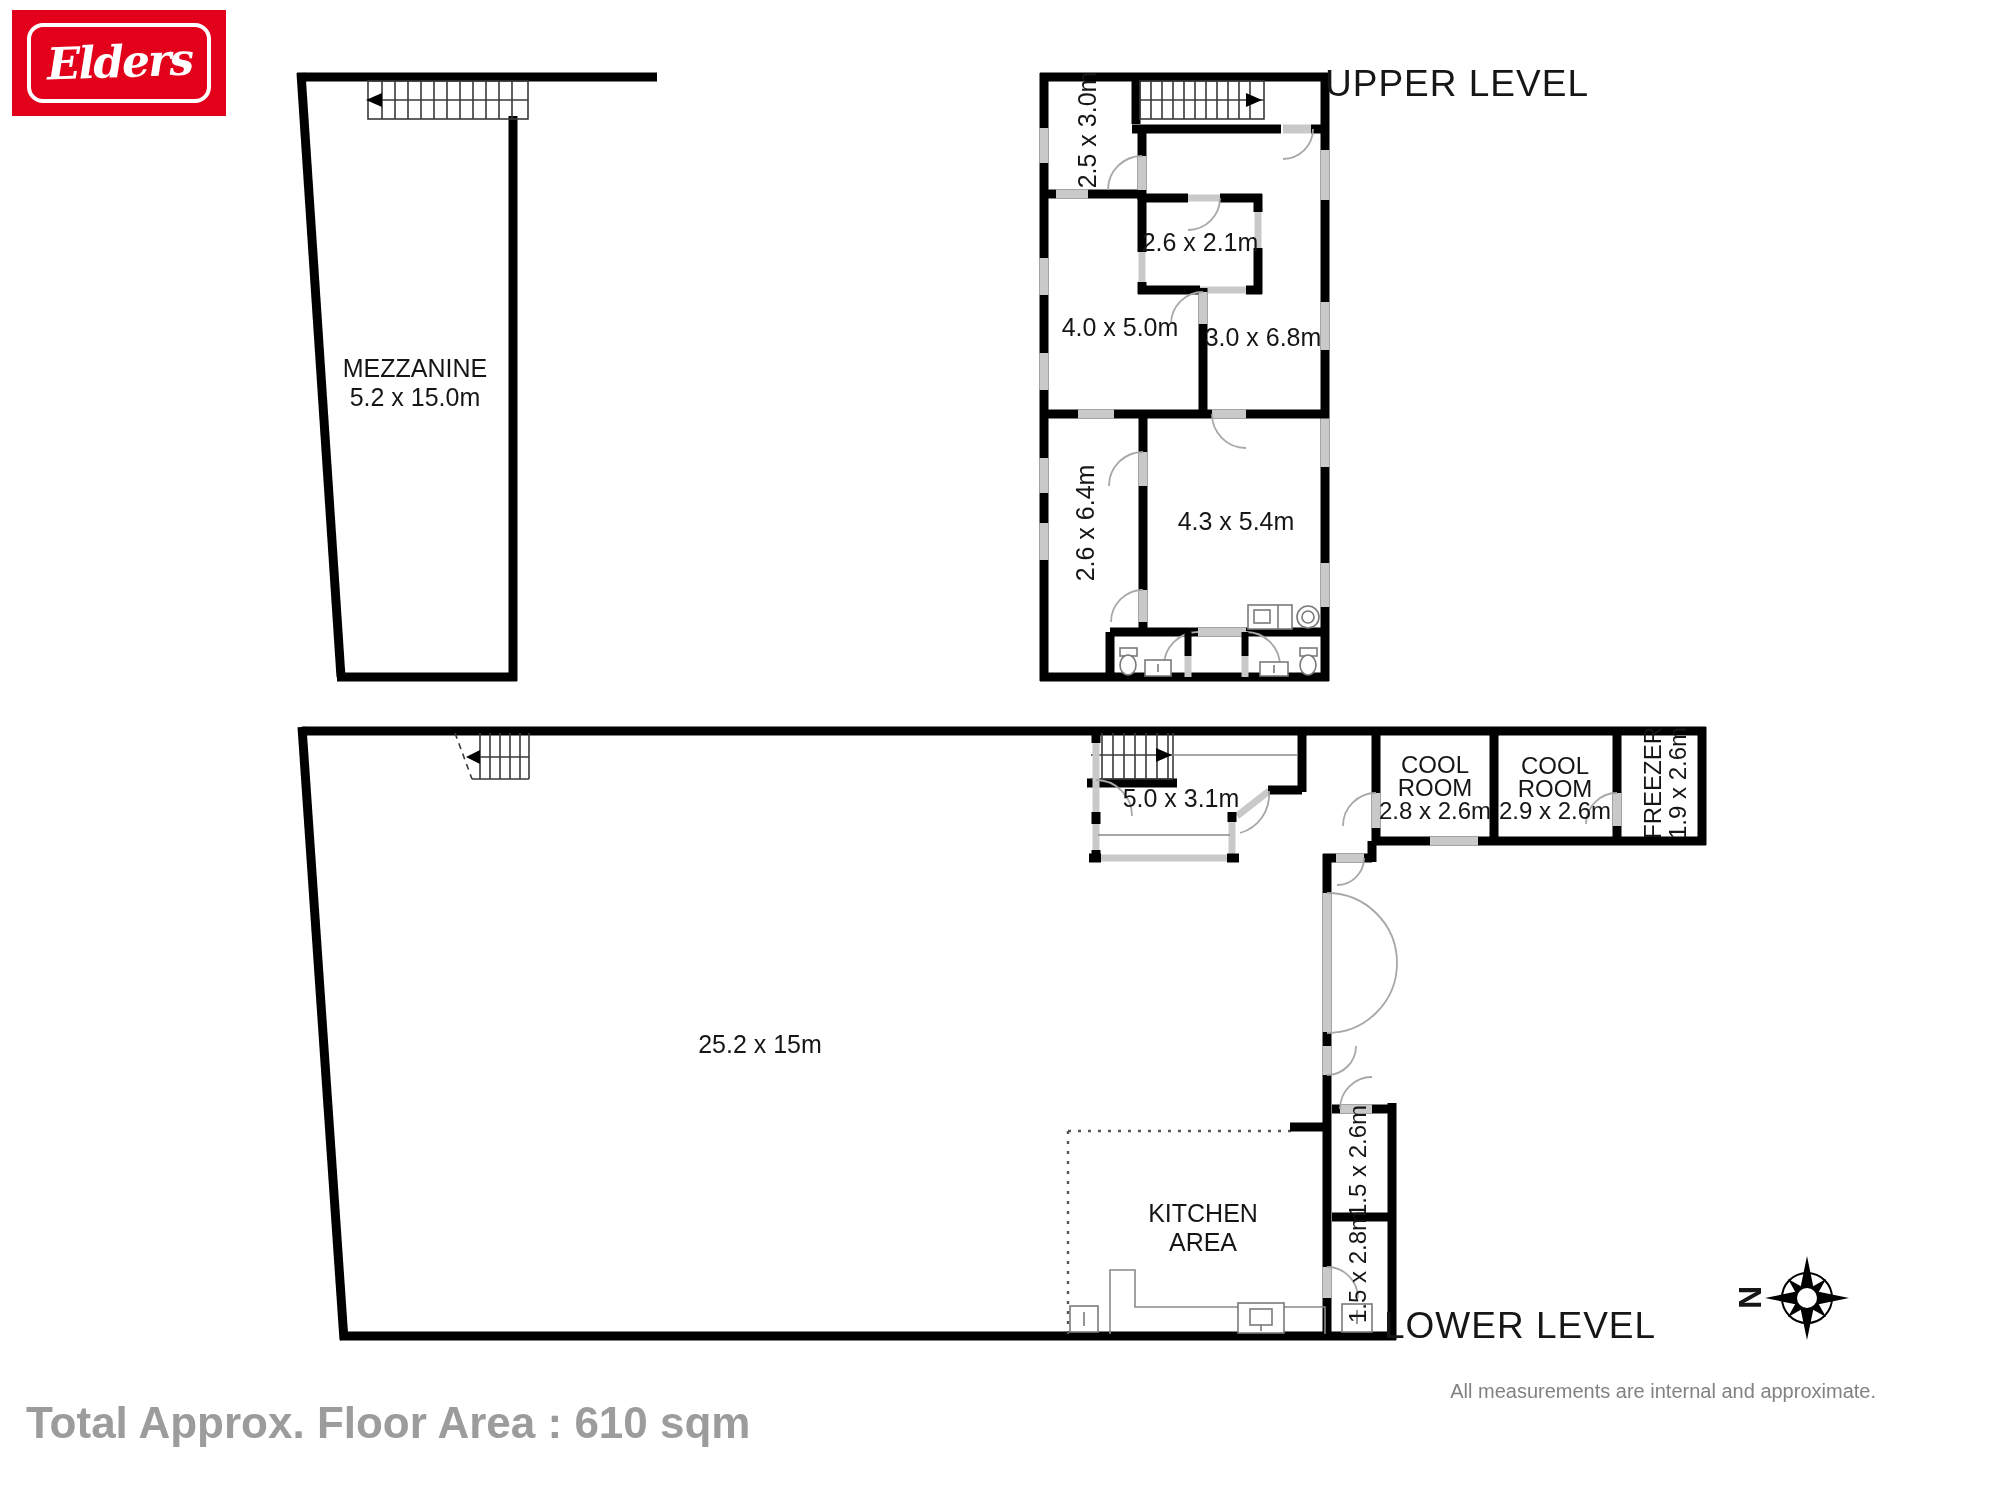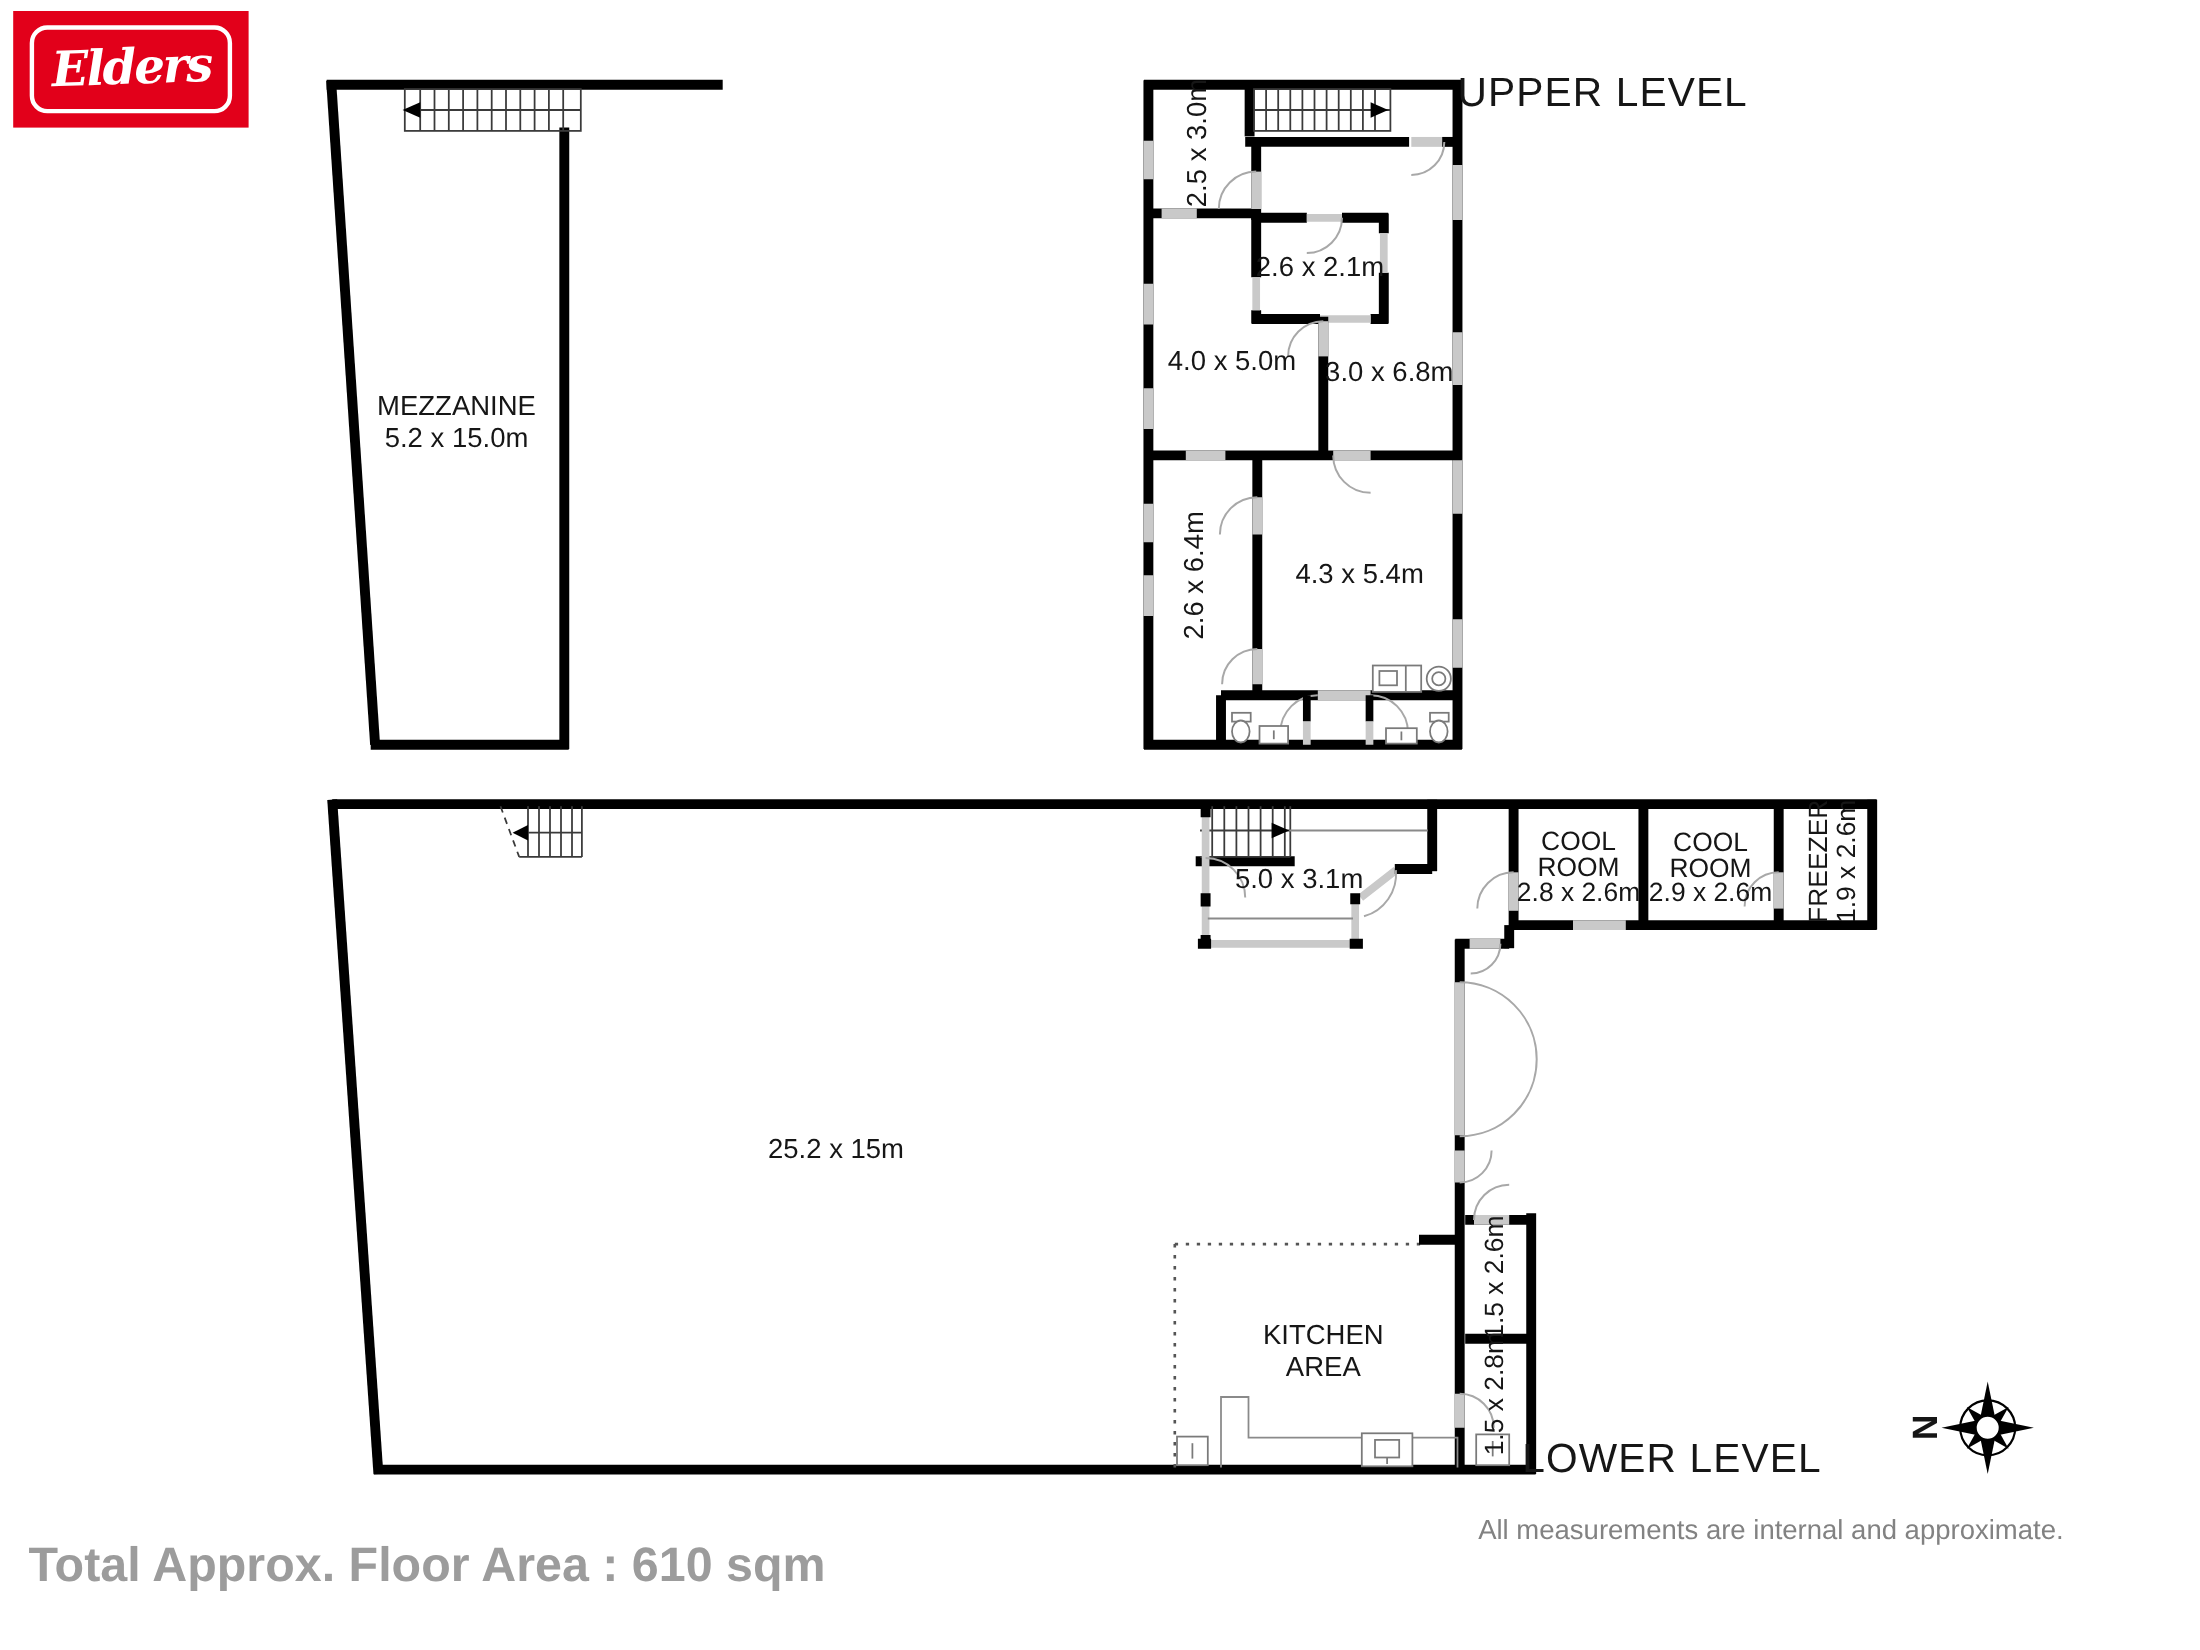--- a/index.html
+++ b/index.html
@@ -19,21 +19,21 @@
   .stair{stroke:#3a3a3a;stroke-width:1.6;fill:none;}
   .thin{stroke:#8a8a8a;stroke-width:1.6;fill:none;}
   .fix{stroke:#7a7a7a;stroke-width:1.6;fill:#fff;}
   .dot{stroke:#555;stroke-width:2.4;fill:none;stroke-dasharray:3 7;}
   .dash{stroke:#3a3a3a;stroke-width:1.6;fill:none;stroke-dasharray:6 5;}
   .arrow{fill:#000;stroke:none;}
   .logo{position:absolute;left:12px;top:10px;width:214px;height:106px;background:#e2001a;display:flex;align-items:center;justify-content:center;}
   .logo-inner{width:176px;height:72px;border:4px solid #fff;border-radius:16px;display:flex;align-items:center;justify-content:center;}
   .logo-text{color:#fff;font-family:"DejaVu Serif",serif;font-style:italic;font-weight:bold;font-size:44px;letter-spacing:-2px;transform:rotate(-2deg) translateY(-2px);}
   .total{position:absolute;left:26px;top:1398px;font-size:44px;color:#9c9c9c;font-weight:bold;}
-  .disclaimer{position:absolute;right:124px;top:1374px;text-align:center;font-size:25px;line-height:35px;color:#828282;}
+  .disclaimer{position:absolute;right:124px;top:1374px;text-align:center;font-size:20px;line-height:35px;color:#828282;}
 </style>
 </head>
 <body>
 
 <div class="stage">
 
   <div class="logo">
     <div class="logo-inner">
       <span class="logo-text">Elders</span>
     </div>

